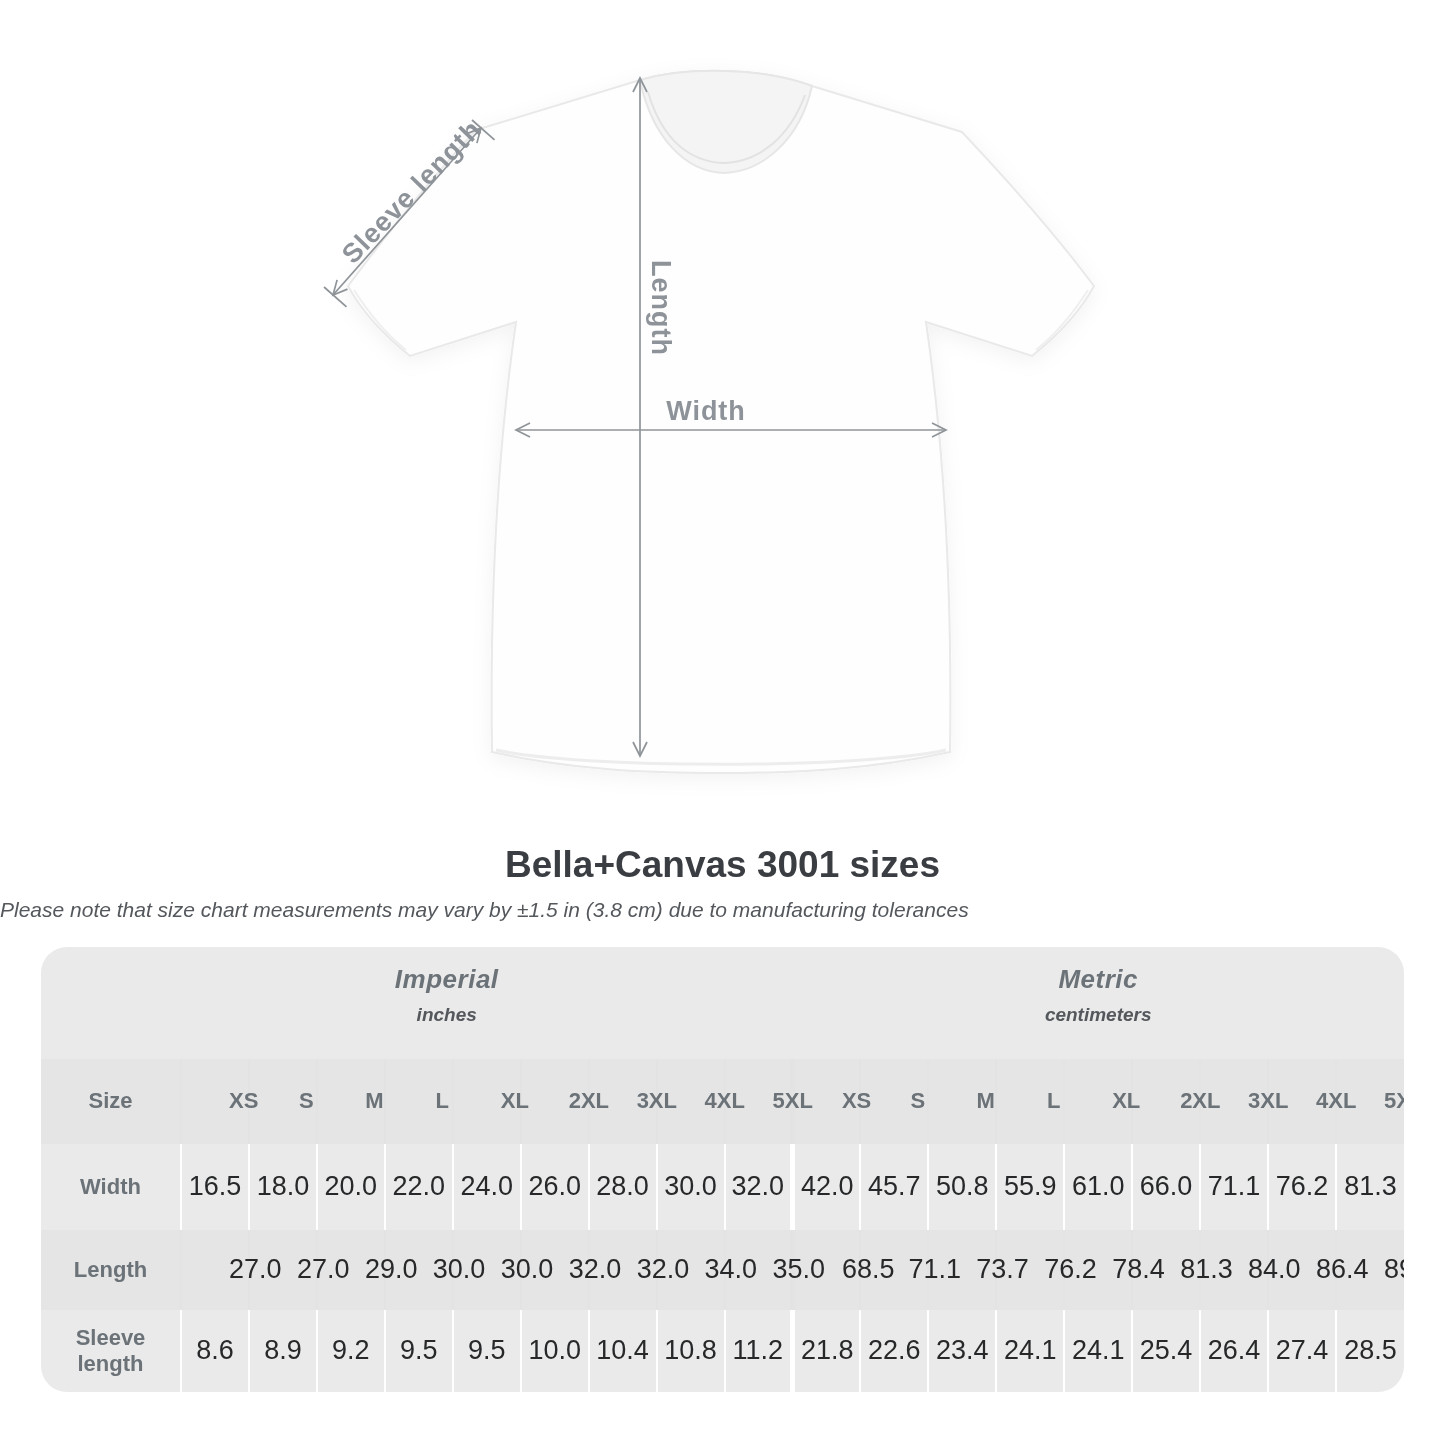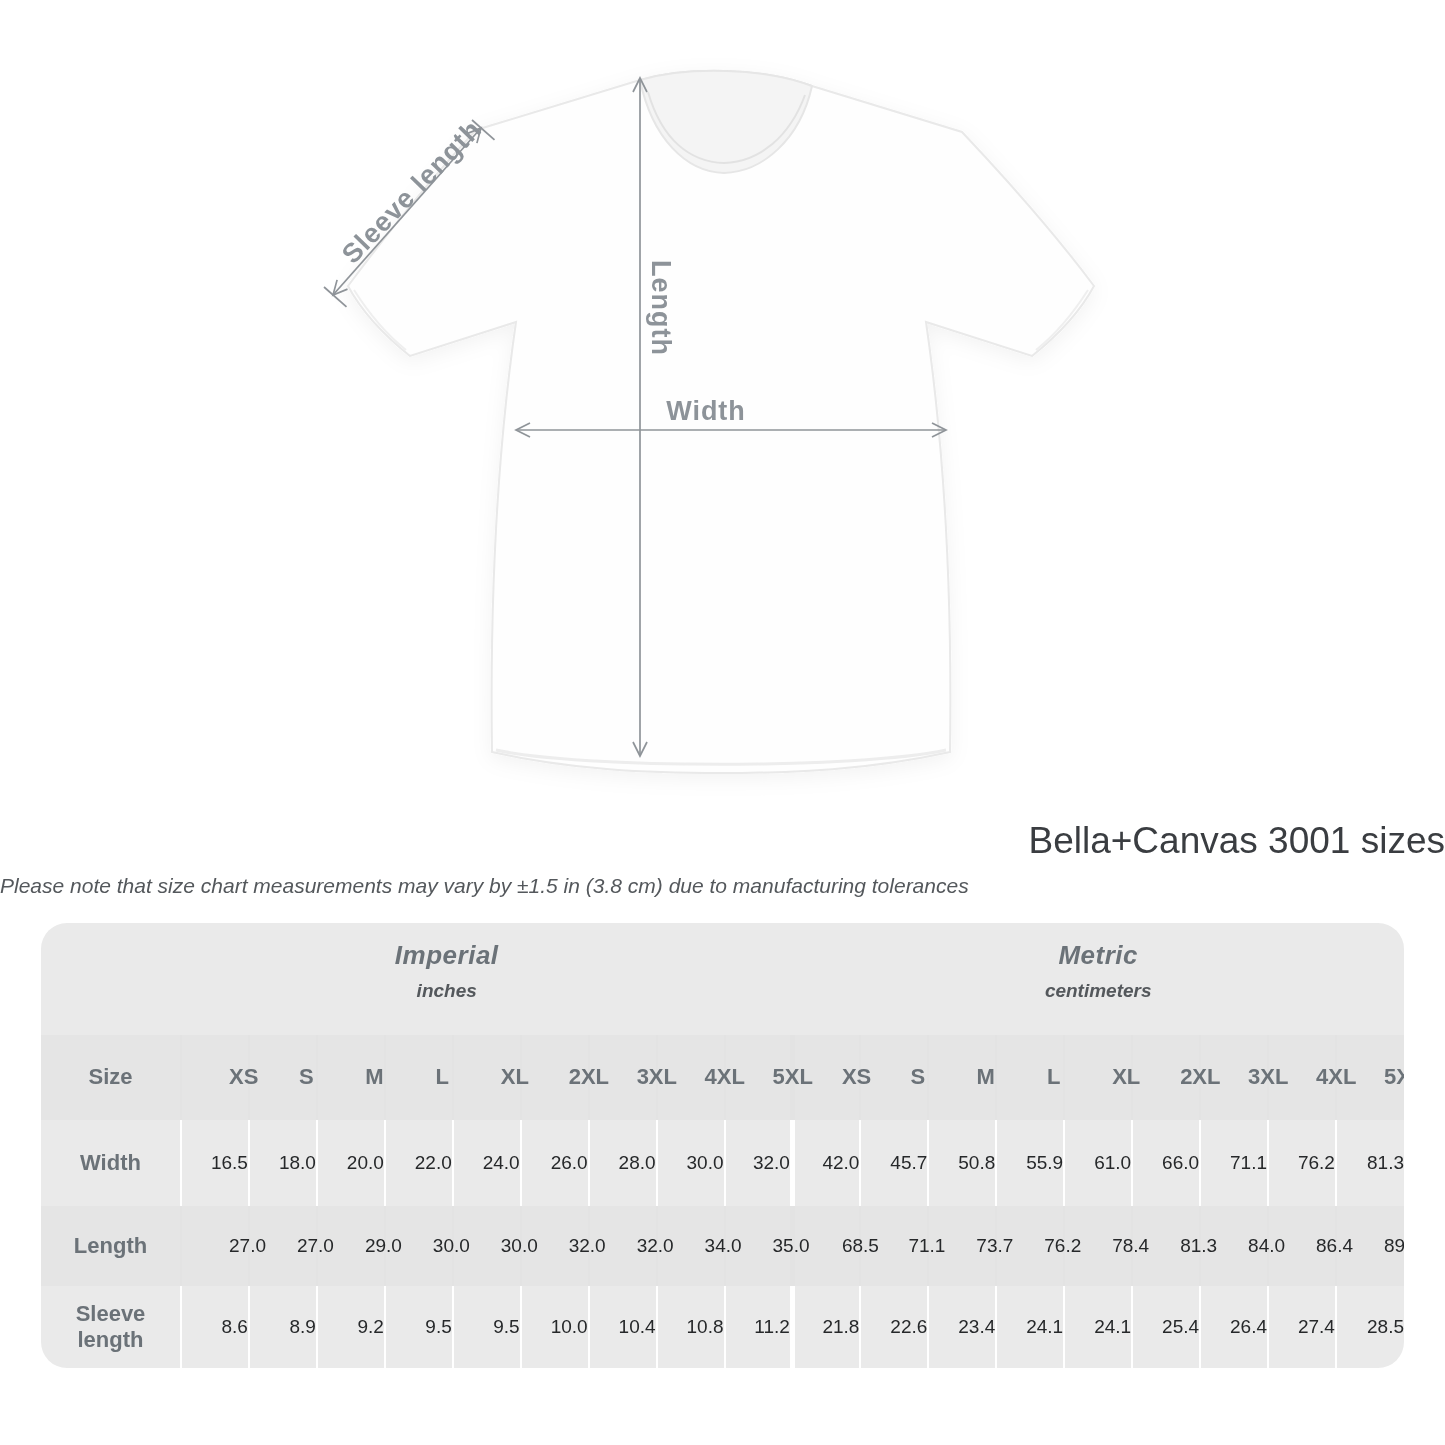--- a/index.html
+++ b/index.html
@@ -18,22 +18,22 @@
     color:var(--measure_label_gray,#8d9399);
     font-weight:bold; font-size:27px; letter-spacing:1px;
     white-space:nowrap; transform-origin:center;
   }
   .measure-label.sleeve { left:412px; top:192px; transform:translate(-50%,-50%) rotate(-46deg); }
   .measure-label.length { left:660px; top:308px; transform:translate(-50%,-50%) rotate(90deg); }
   .measure-label.width  { left:706px; top:411px; transform:translate(-50%,-50%); }
 
   
   .page-title {
-    text-align:right;
-    font-size:37px; font-weight:normal; line-height:1.15;
+    margin-top:24px; text-align:center;
+    font-size:37px; font-weight:bold; line-height:1.15;
     color:var(--title_dark,#3a3d41);
   }
   .tolerance-note {
     margin-top:11px; text-align:left; font-style:italic;
     font-size:21px; color:var(--note_gray,#54585c);
   }
 
   
   .size-table-wrap {
     margin:25px auto 0 auto; width:1363px;
@@ -64,22 +64,22 @@
   tbody tr:nth-child(2) { height:86px; }
   tbody tr:nth-child(3) { height:80px; }
   tbody tr:nth-child(4) { height:82px; }
 
   .col-label, .size-col {
     font-weight:bold; font-size:22px;
     color:var(--label_gray,#6b7278);
     text-align:center; vertical-align:middle;
   }
   td.val {
-    font-size:19px; color:var(--value_dark,#26282a);
-    text-align:right; vertical-align:middle;
+    font-size:27px; color:var(--value_dark,#26282a);
+    text-align:center; vertical-align:middle;
   }
   tr.row-gray > th, tr.row-gray > td { background:var(--row_gray,#eaeaea); }
   tr.row-white > th, tr.row-white > td { background:#e5e5e5; }
 
   tr.row-white > .size-col, tr.row-white > .val { border-left:2px solid var(--separator_light,#e3e3e3);padding-left:47px; }
   tr.row-gray  > .size-col, tr.row-gray  > .val { border-left:2px solid #ffffff; }
   .metric-first { border-left-width:5px !important; }
 </style>
 </head>
 <body>

